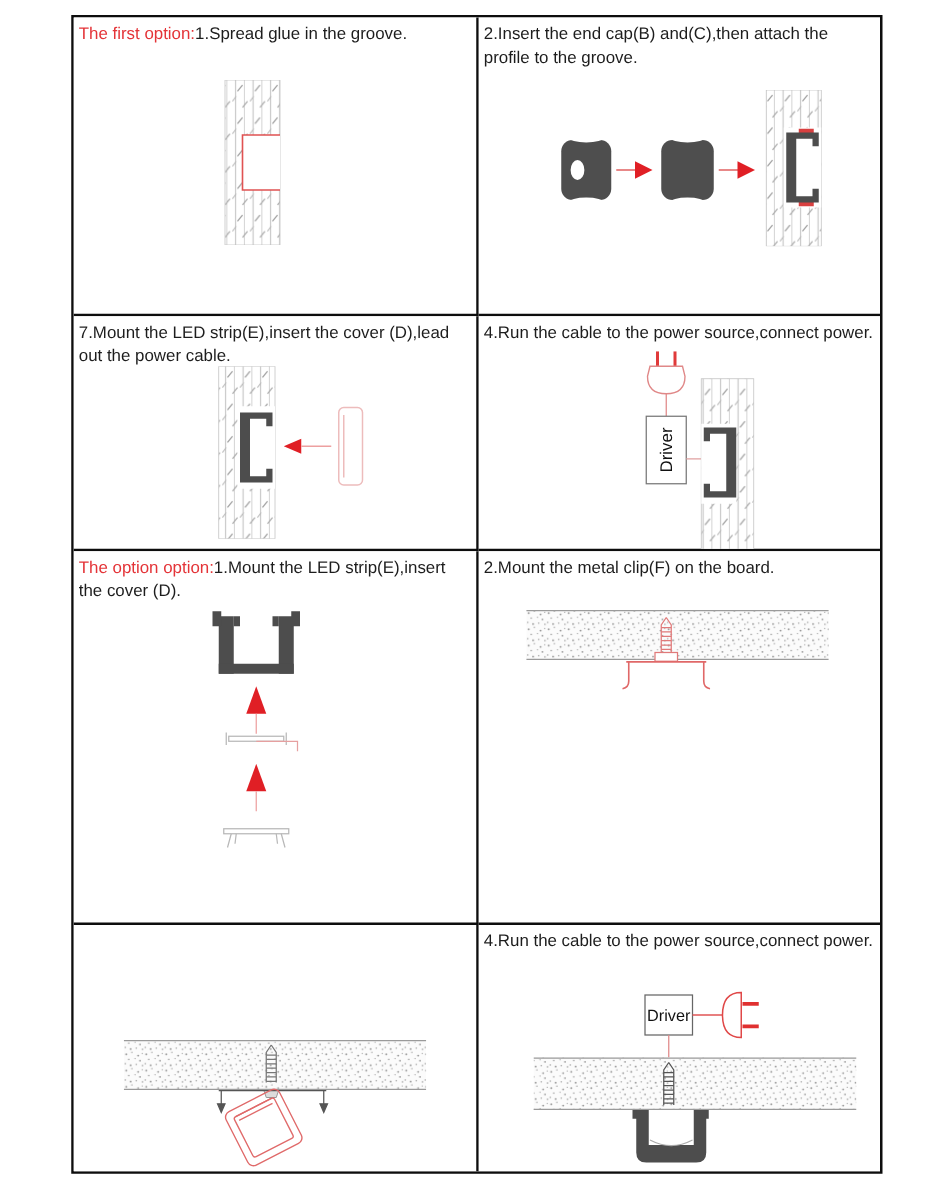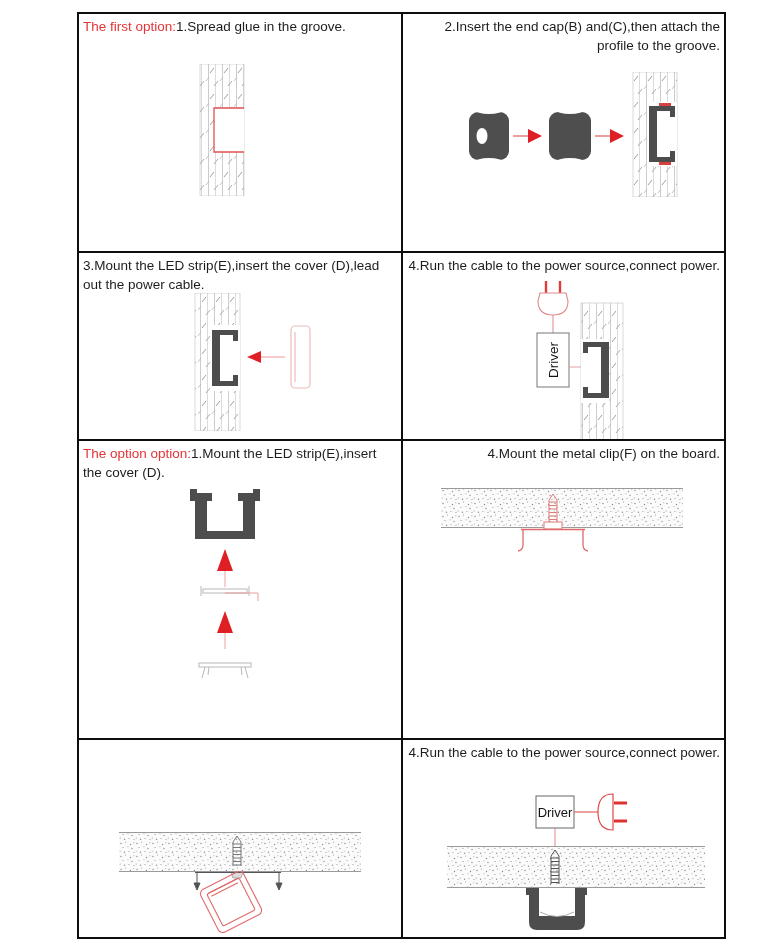--- a/index.html
+++ b/index.html
@@ -6,28 +6,27 @@
   body{
     width:759px;height:946px;background:#ffffff;position:relative;
     font-family:"Liberation Sans",sans-serif;color:#1d1d1d;overflow:hidden;
   }
   .grid{
     position:absolute;left:57px;top:12px;width:649px;box-sizing:border-box;
     border:2px solid #0d0d0d;
     display:grid;
     grid-template-columns:324px 321px;
     grid-template-rows:239px 188px 299px 197px;
-    margin-left:20px;
   }
   .cell{
     position:relative;overflow:hidden;box-sizing:border-box;
     border-right:2px solid #0d0d0d;border-bottom:2px solid #0d0d0d;
     background:#ffffff;
   }
-  .cell:nth-child(2n){border-right:none;text-align:right;}
+  .cell:nth-child(2n){border-right:none;}
   .cell:nth-last-child(-n+2){border-bottom:none;}
   .caption{
     margin:3px 4px 0 4px;font-size:13.5px;line-height:19px;color:#1d1d1d;
   }
   .caption .red{color:#e43438;}
   .art{position:absolute;}
   svg text{font-family:"Liberation Sans",sans-serif;}
 </style>
 </head>
 <body>
@@ -99,21 +98,21 @@
         <rect x="172" y="0" width="44" height="125" fill="url(#hatchWall)" stroke="#c0c0c0" stroke-width="0.6"></rect>
         <rect x="186" y="30" width="30" height="64" fill="#ffffff"></rect>
         <rect x="198" y="31" width="12" height="3.5" fill="#d94040"></rect>
         <rect x="198" y="89.5" width="12" height="3.5" fill="#d94040"></rect>
         <use href="#channelRight" transform="translate(188,34)" fill="#4d4d4d"></use>
       </svg>
     </div>
   </div>
 
   <div class="cell">
-    <p class="caption"><span class="red"></span><span>3.Mount the LED strip(E),insert the cover (D),lead out the power cable.</span></p>
+    <p class="caption"><span class="red"></span><span>7.Mount the LED strip(E),insert the cover (D),lead out the power cable.</span></p>
     <div class="art" style="left:104px;top:40px;">
       <svg width="182" height="138" viewBox="0 0 182 138">
         <rect x="12" y="0" width="45" height="138" fill="url(#hatchWall)" stroke="#c0c0c0" stroke-width="0.6"></rect>
         <rect x="27" y="32" width="30" height="66" fill="#ffffff"></rect>
         <use href="#channelRight" transform="translate(29,37)" fill="#4d4d4d"></use>
         <g>
           <path d="M64,64 L78,58 L78,70 Z" fill="#e01f25"></path>
           <line x1="78" y1="64" x2="102" y2="64" stroke="#eda0a0" stroke-width="1.1"></line>
         </g>
         <g stroke="#edbcbc" fill="none" stroke-width="1.2">
@@ -175,21 +174,21 @@
         </g>
         <g stroke="#b8b8b8" fill="none" stroke-width="1">
           <rect x="34" y="176" width="52" height="4" fill="#ffffff"></rect>
           <path d="M40,180 L37,191 M44,180 L43,188 M80,180 L83,191 M76,180 L77,188"></path>
         </g>
       </svg>
     </div>
   </div>
 
   <div class="cell">
-    <p class="caption"><span class="red"></span><span>4.Mount the metal clip(F) on the board.</span></p>
+    <p class="caption"><span class="red"></span><span>2.Mount the metal clip(F) on the board.</span></p>
     <div class="art" style="left:38px;top:47px;">
       <svg width="242" height="78" viewBox="0 0 242 78">
         <rect x="0" y="0" width="242" height="40" fill="url(#boardStipple)"></rect>
         <line x1="0" y1="0.5" x2="242" y2="0.5" stroke="#9a9a9a" stroke-width="1"></line>
         <line x1="0" y1="39.5" x2="242" y2="39.5" stroke="#9a9a9a" stroke-width="1"></line>
         <g stroke="#e07a7a" fill="none" stroke-width="1">
           <path d="M112,6 L108,12 V34 M112,6 L116,12 V34"></path>
           <path d="M108,14 h8 M108,17.5 h8 M108,21 h8 M108,24.5 h8 M108,28 h8 M108,31.5 h8"></path>
         </g>
         <rect x="103" y="34" width="18" height="7" fill="#ffffff" stroke="#e07a7a" stroke-width="1"></rect>

